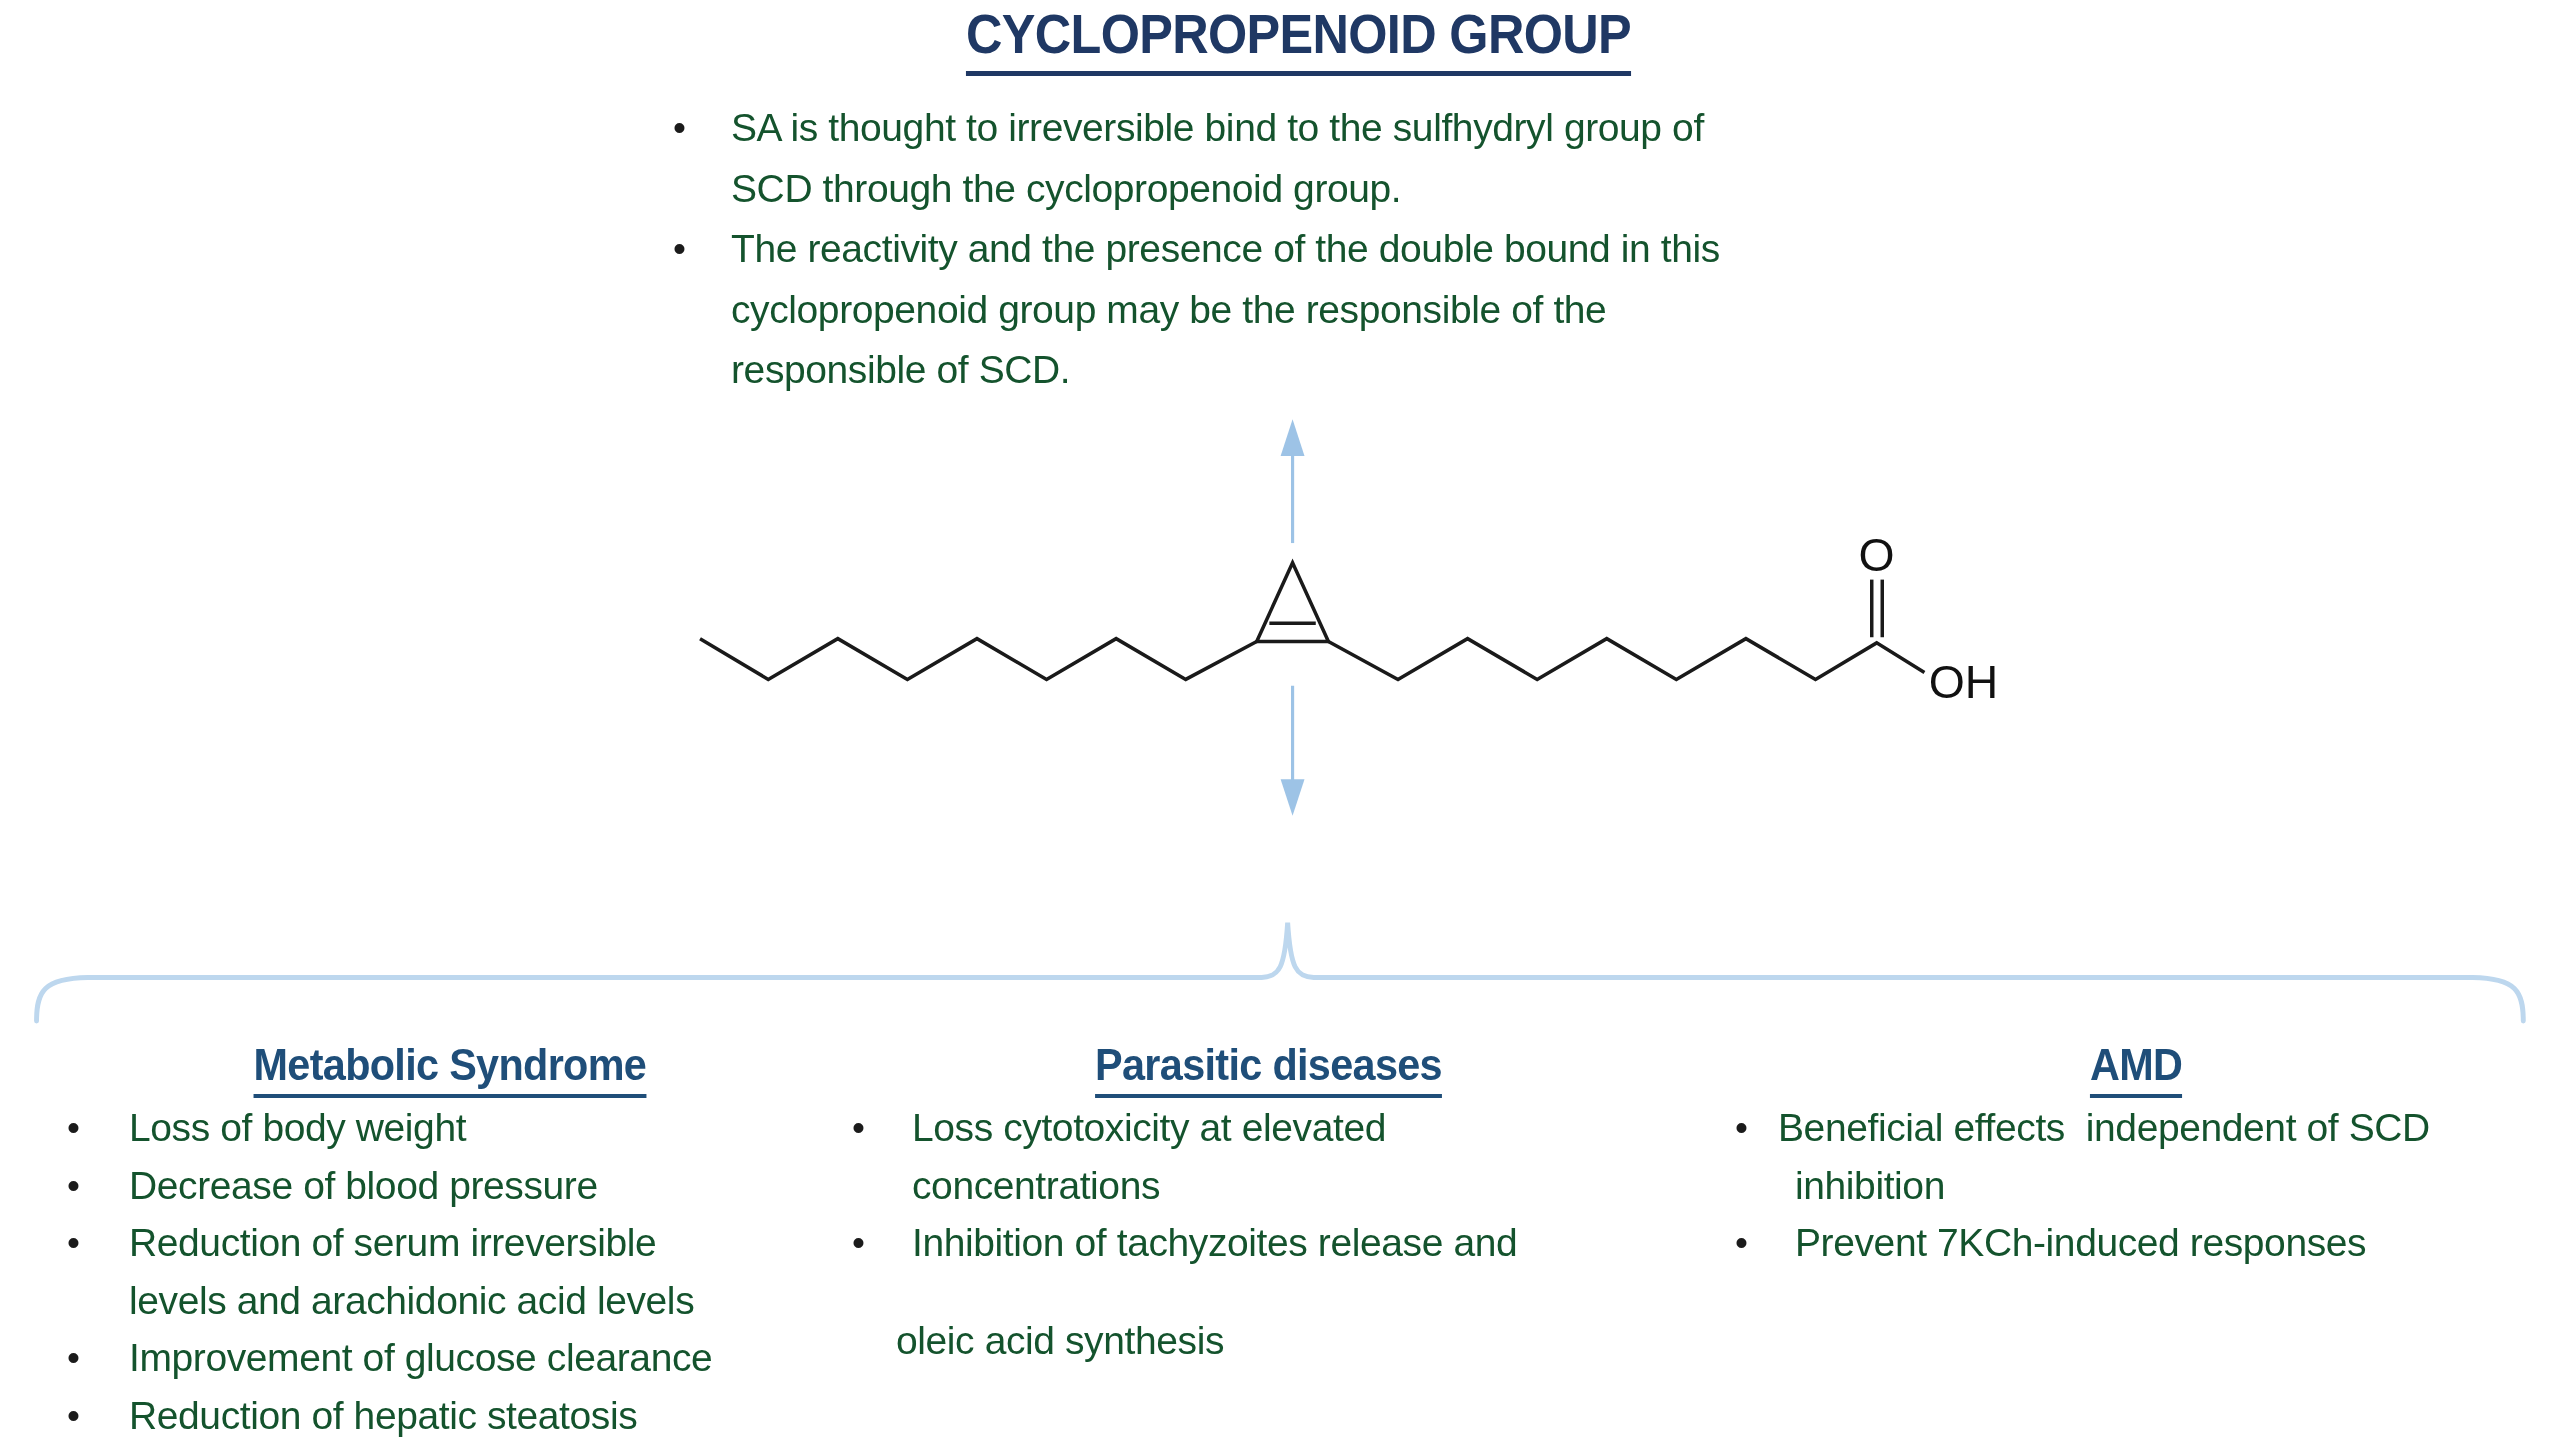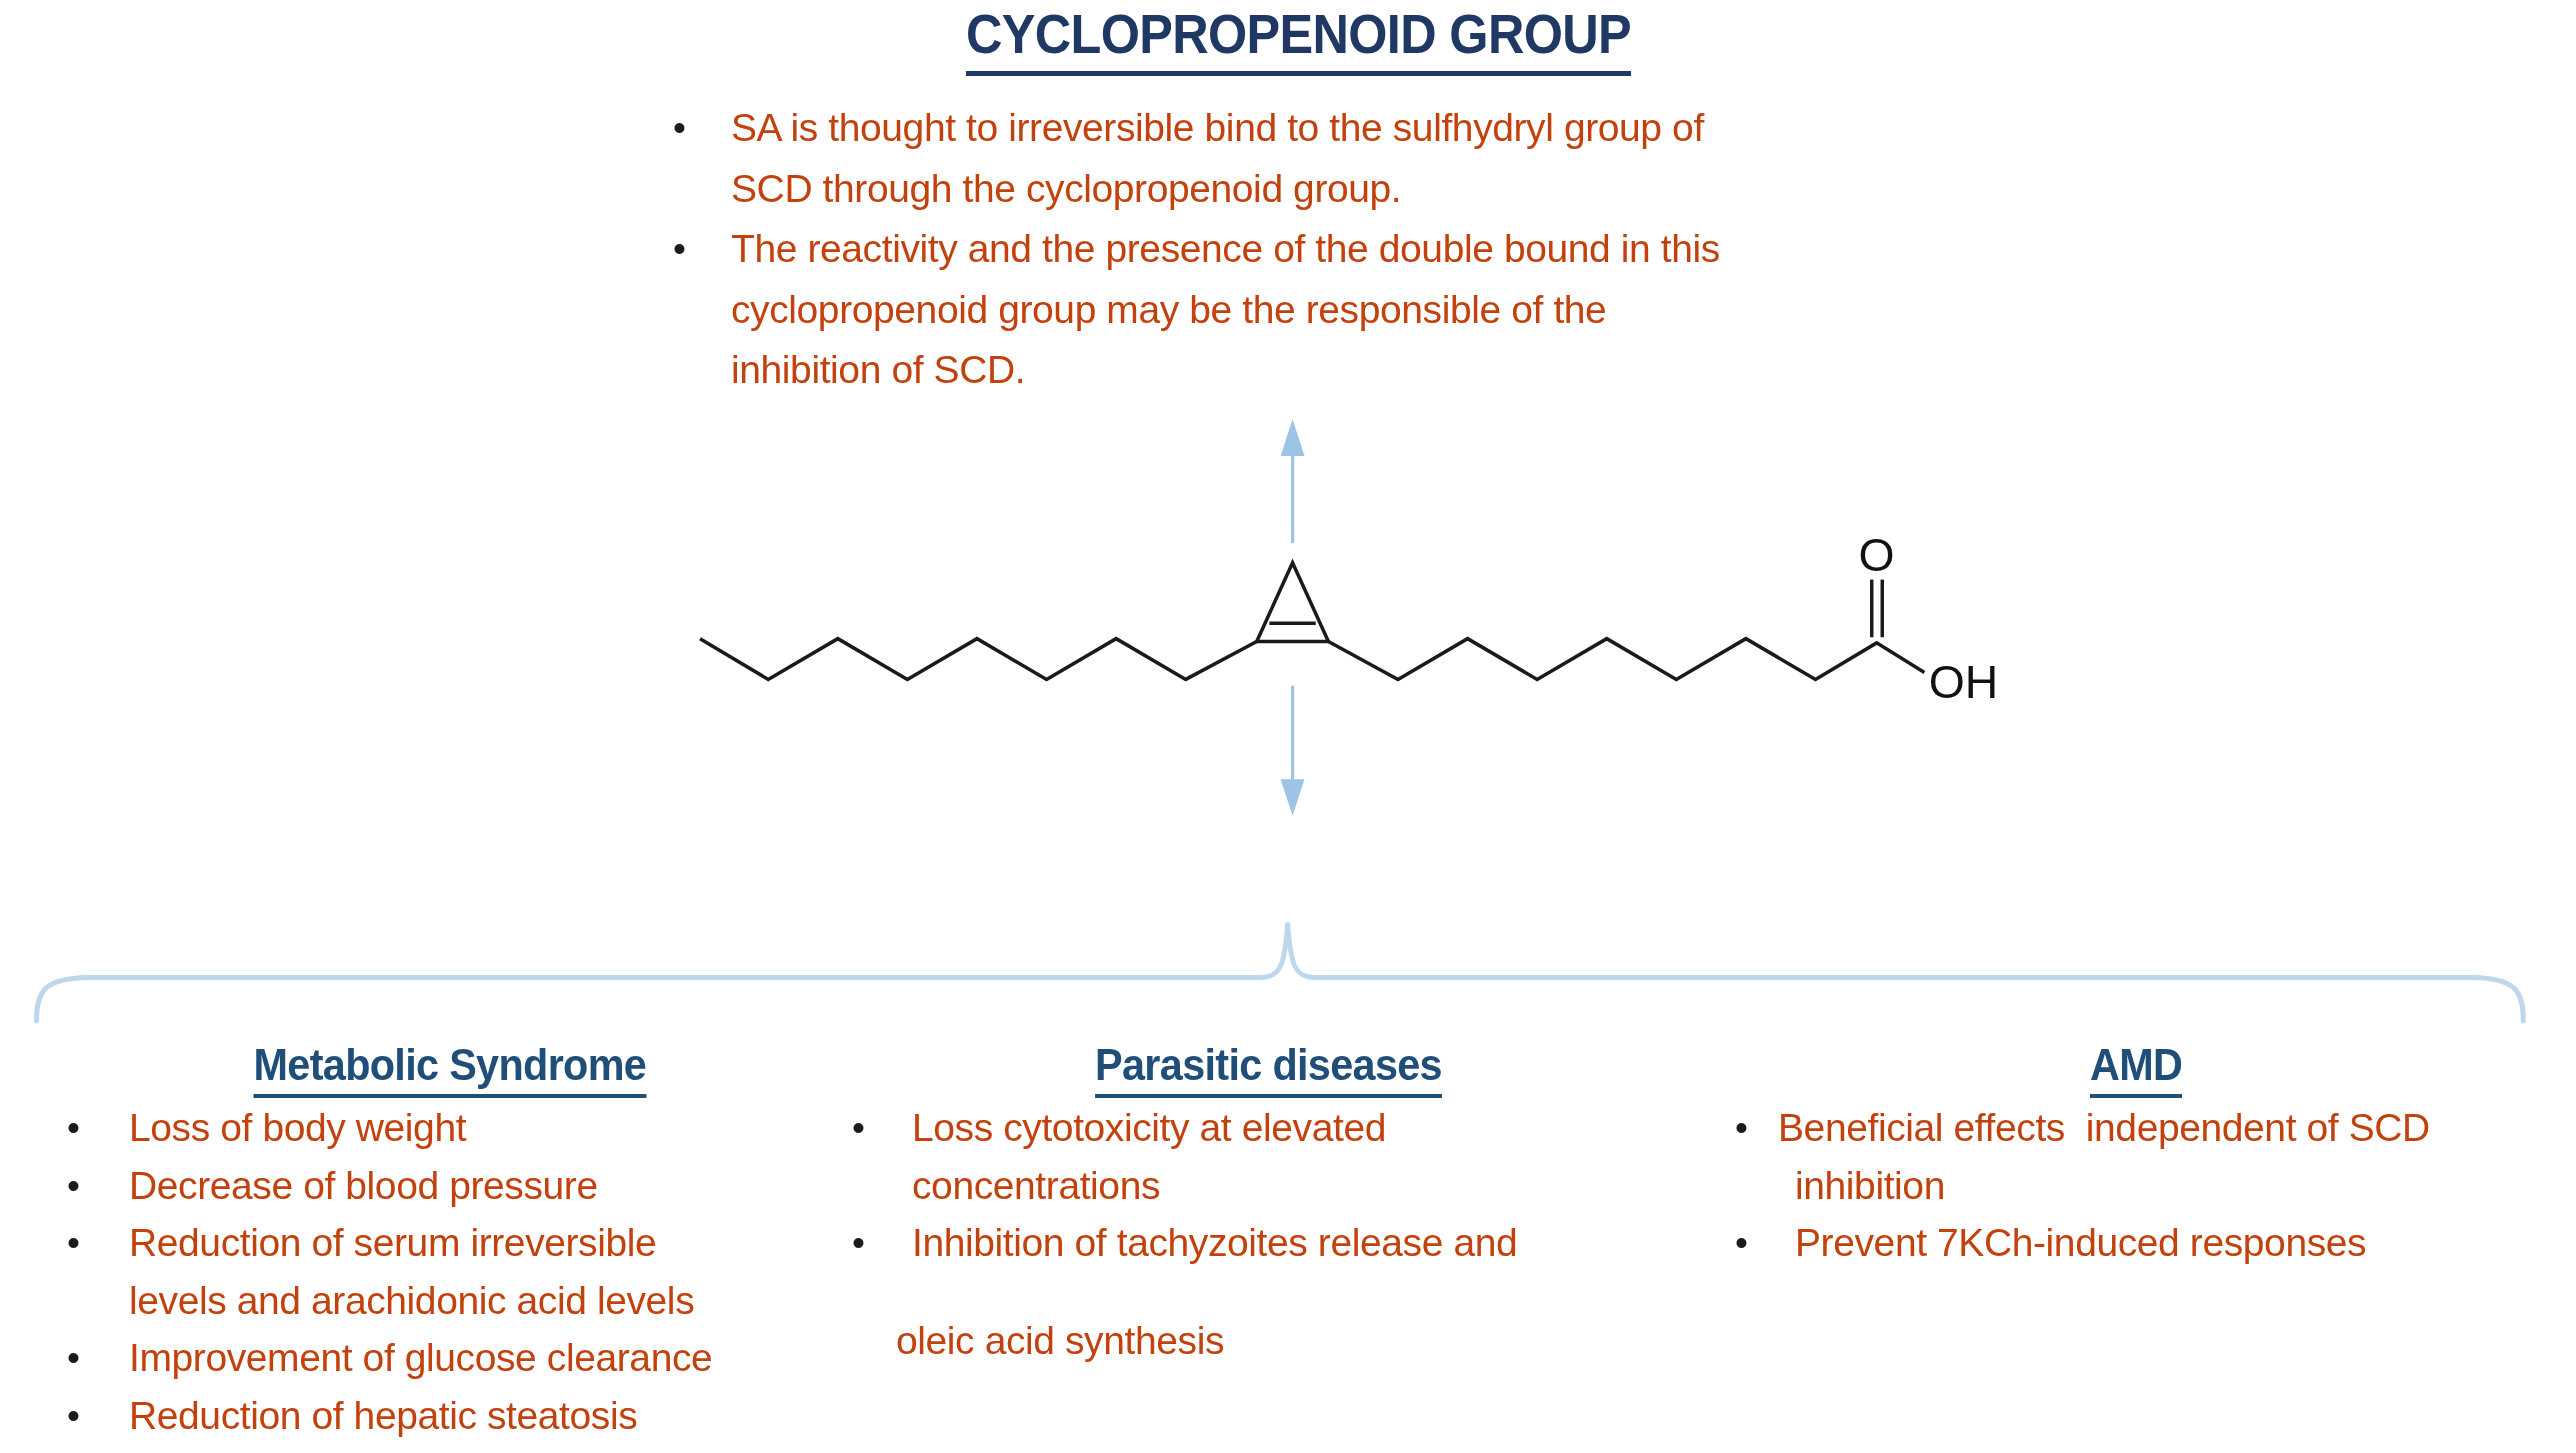--- a/index.html
+++ b/index.html
@@ -44,21 +44,21 @@
     transform-origin: 50% 50%;
     padding-bottom: 3.5px;
     border-bottom: 4.2px solid #1f4e79;
     letter-spacing: -0.7px;
   }
   
   .line {
     position: absolute;
     font-size: 39px;
     line-height: 46px;
-    color: #c2410c;
+    color: #14532d;
     letter-spacing: -0.4px;
     white-space: pre;
   }
   .dot {
     position: absolute;
     font-size: 37px;
     line-height: 46px;
     color: #1b1b1b;
   }
   svg { position: absolute; overflow: visible; }
@@ -77,21 +77,21 @@
     <span class="u">CYCLOPROPENOID GROUP</span>
   </div>
 
   <div>
     <span class="dot" style="left:673px; top:105px;">•</span>
     <div class="line" style="left:731px; top:105px;">SA is thought to irreversible bind to the sulfhydryl group of</div>
     <div class="line" style="left:731px; top:166px;">SCD through the cyclopropenoid group.</div>
     <span class="dot" style="left:673px; top:226px;">•</span>
     <div class="line" style="left:731px; top:226px;">The reactivity and the presence of the double bound in this</div>
     <div class="line" style="left:731px; top:287px;">cyclopropenoid group may be the responsible of the</div>
-    <div class="line" style="left:731px; top:347px;">inhibition of SCD.</div>
+    <div class="line" style="left:731px; top:347px;">responsible of SCD.</div>
   </div>
 
   <svg style="left:0; top:394px;" width="2576" height="464" viewBox="0 560 3665 660">
 
     <g>
       <line class="arrow-stroke" x1="1839" y1="772" x2="1839" y2="642"></line>
       <polygon class="arrow-fill" points="1839,596 1822,648 1856,648"></polygon>
     </g>
 
     <g>

